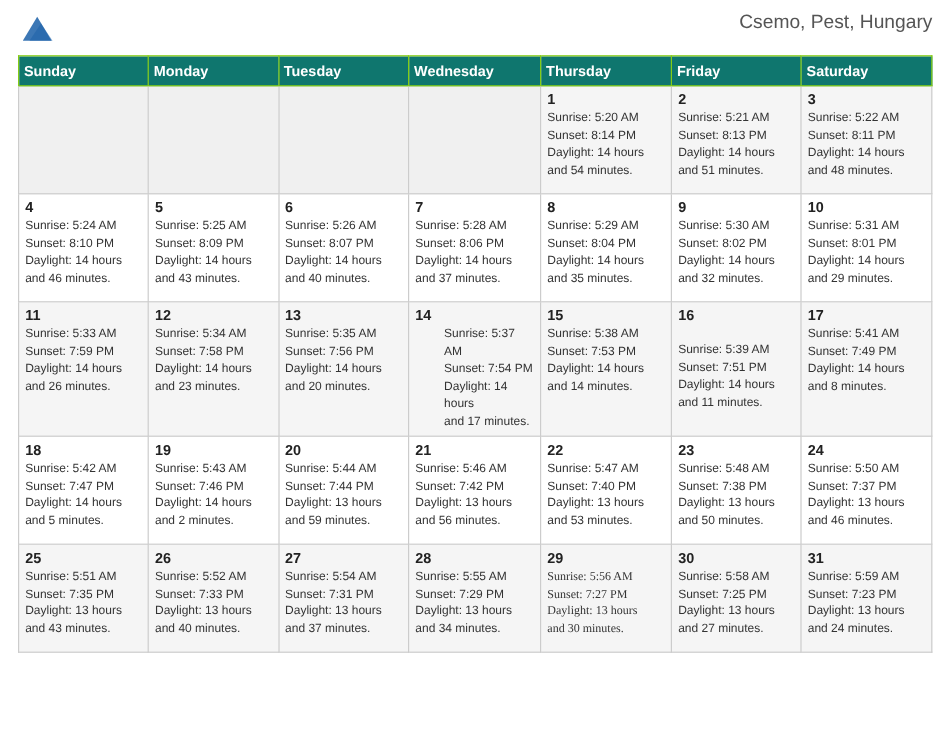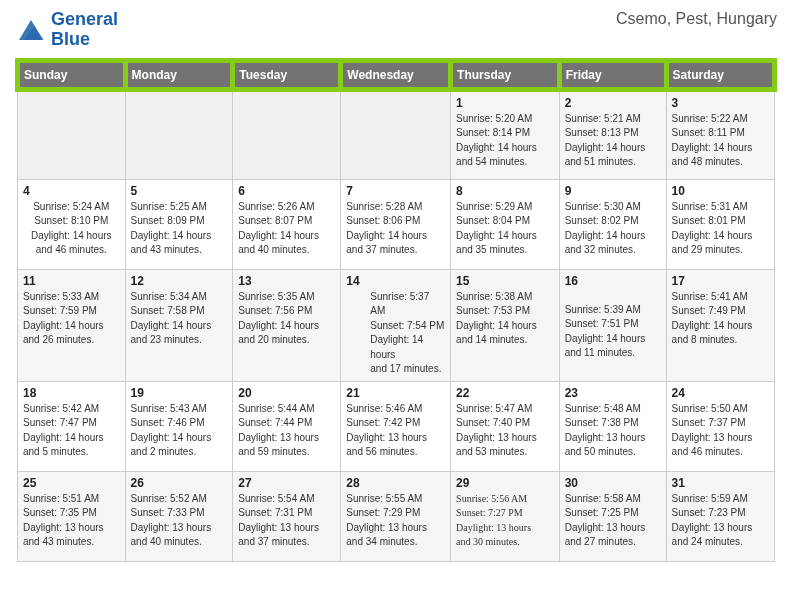--- a/index.html
+++ b/index.html
@@ -46,27 +46,27 @@
     .location {
       font-size: 16px;
       color: #555;
     }
     .calendar {
       width: 100%;
       border-collapse: collapse;
       font-size: 10.5px;
     }
     .calendar thead th {
-      background: #737373;
+      background: #0f766e;
       color: #fff;
       padding: 5px 4px;
       text-align: left;
       font-size: 12px;
       font-weight: bold;
-      border: 5px solid #84cc16;
+      border: 1px solid #84cc16;
     }
     .calendar tbody td {
       border: 1px solid #ccc;
       vertical-align: top;
       padding: 4px 5px;
       height: 90px;
       width: 113px;
     }
     .calendar tbody tr:nth-child(odd) td {
       background: #f5f5f5;
@@ -92,24 +92,20 @@
   </style>
 </head>
 <body>
 
 <div class="header">
   <div class="logo">
     <svg class="logo-icon" viewBox="0 0 40 35">
       <polygon points="5,30 20,5 35,30" fill="#1a5fa8" opacity="0.85"></polygon>
       <polygon points="12,30 24,12 36,30" fill="#1a5fa8" opacity="0.5"></polygon>
     </svg>
-    <div class="logo-text">
-      <span>General</span><br>
-      <span style="color:#1a5fa8;">Blue</span>
-    </div>
   </div>
   <div class="title-block">
     <div class="location">Csemo, Pest, Hungary</div>
   </div>
 </div>
 
 <table class="calendar">
   <thead>
     <tr>
     <th>Sunday</th>
@@ -145,21 +141,21 @@
           <span class="day-num">3</span>
           <div class="day-info" style="white-space: pre-line;">Sunrise: 5:22 AM
 Sunset: 8:11 PM
 Daylight: 14 hours
 and 48 minutes.</div>
         </td>
       </tr>
       <tr>
         <td>
           <span class="day-num">4</span>
-          <div class="day-info" style="white-space: pre-line; text-align: center;">Sunrise: 5:24 AM
+          <div class="day-info" style="white-space: pre-line;">Sunrise: 5:24 AM
 Sunset: 8:10 PM
 Daylight: 14 hours
 and 46 minutes.</div>
         </td>
         <td>
           <span class="day-num">5</span>
           <div class="day-info" style="white-space: pre-line;">Sunrise: 5:25 AM
 Sunset: 8:09 PM
 Daylight: 14 hours
 and 43 minutes.</div>

